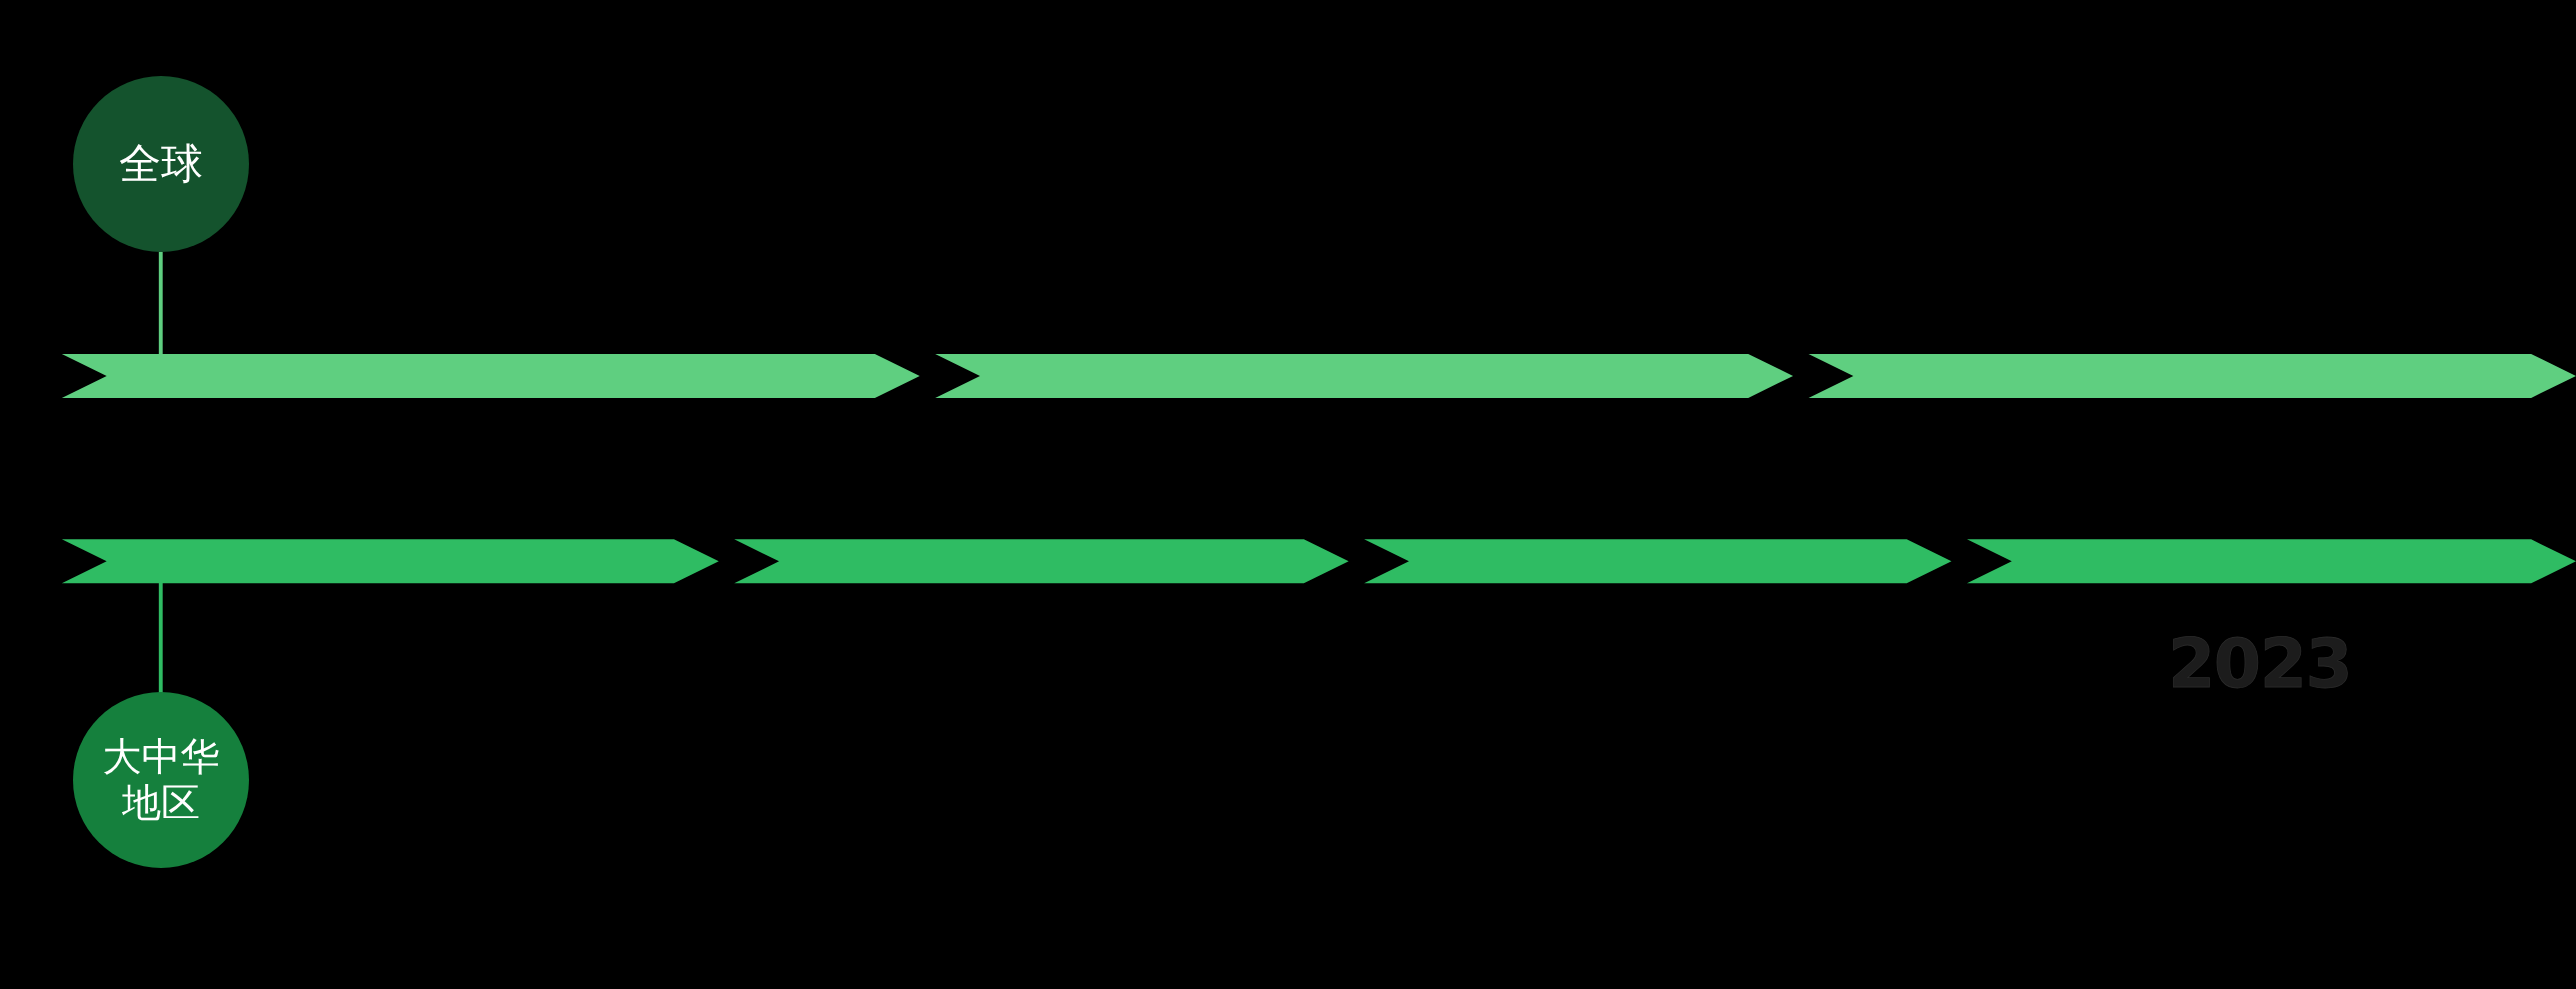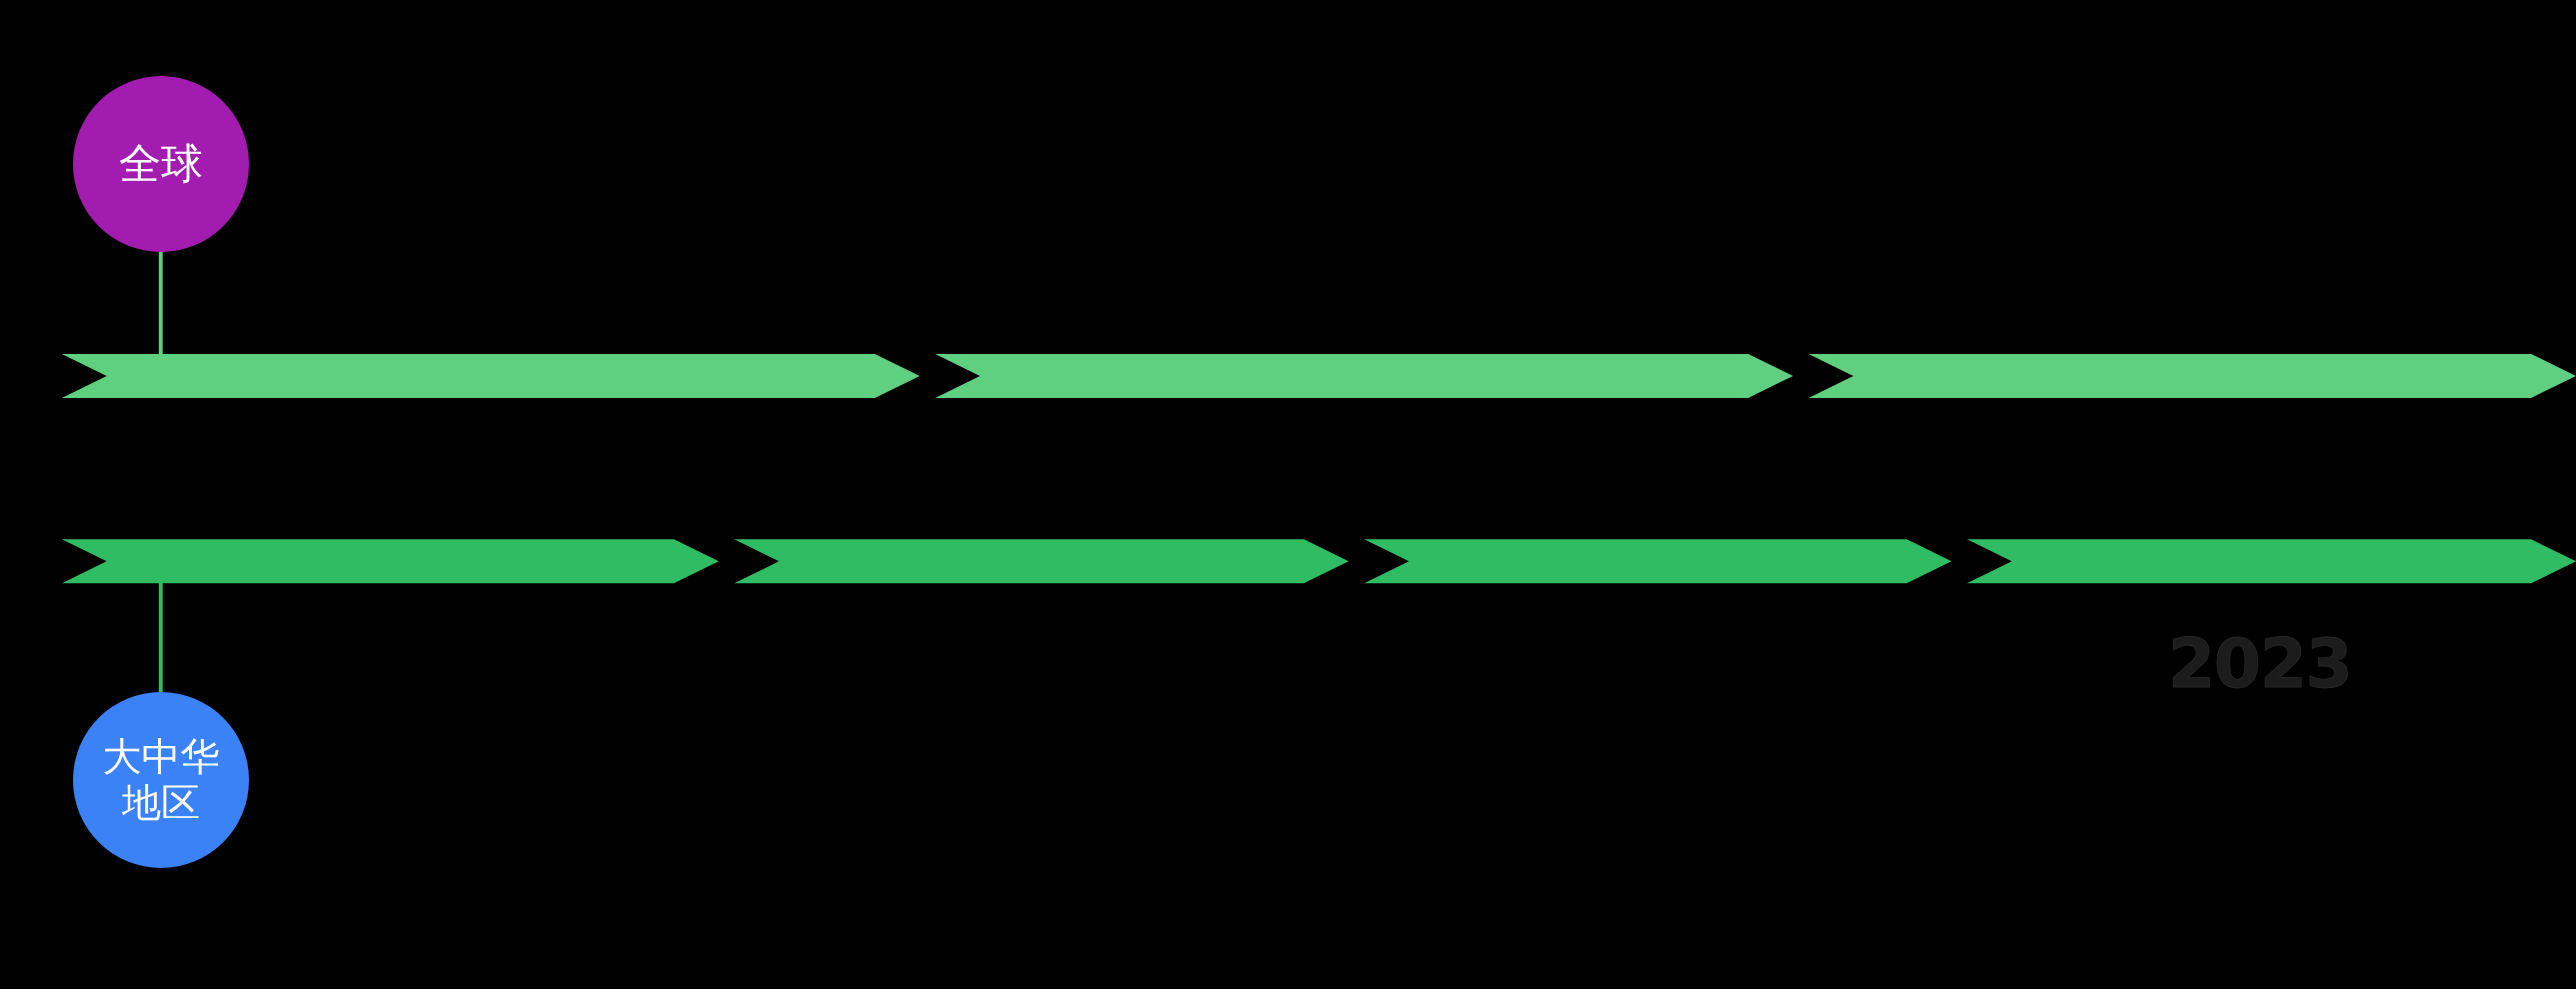--- a/index.html
+++ b/index.html
@@ -43,29 +43,29 @@
   .node-label {
     display: block;
     white-space: pre-line;
   }
 
   #node-global {
     left: 73px;
     top: 76px;
     width: 176px;
     height: 176px;
-    background: #a21caf;
+    background: #14532d;
     font-size: 42px;
   }
   #node-greater-china {
     left: 73px;
     top: 692px;
     width: 176px;
     height: 176px;
-    background: #3b82f6;
+    background: #15803d;
     font-size: 39px;
   }
 
   
   #year-watermark {
     position: absolute;
     left: 2168px;
     top: 624px;
     font-family: "DejaVu Sans", sans-serif;
     font-size: 68px;

